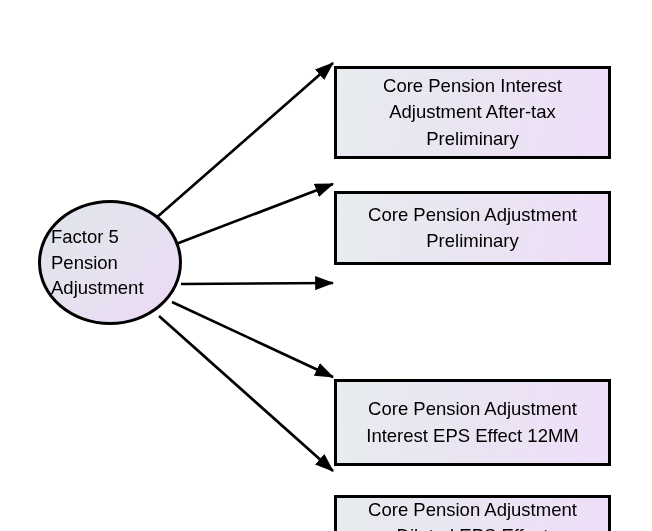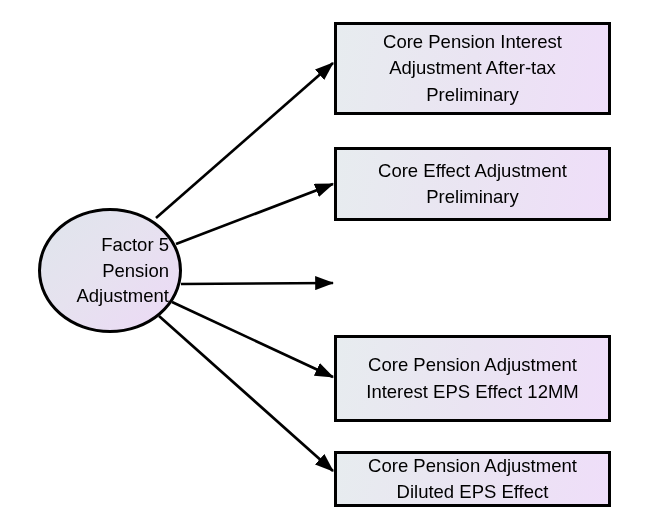--- a/index.html
+++ b/index.html
@@ -19,49 +19,50 @@
     position: absolute;
     left: 0;
     top: 0;
     width: 652px;
     height: 531px;
     pointer-events: none;
   }
   .node-ellipse {
     position: absolute;
     left: 38px;
-    top: 208px;
+    top: 200px;
     width: 144px;
     height: 125px;
     box-sizing: border-box;
     border: 3px solid #000000;
     border-radius: 50%;
     background: linear-gradient(135deg, #dfe5ec 0%, #e6e2ef 45%, #ecd9f6 100%);
     display: flex;
     align-items: center;
     justify-content: center;
-    text-align: right;
+    text-align: left;
   }
   .node-ellipse .label {
     width: 118px;
     font-size: 18.5px;
     line-height: 1.38;
     color: #000000;
   }
   .node-box {
     position: absolute;
     left: 334px;
     width: 277px;
     box-sizing: border-box;
     border: 3px solid #000000;
     background: linear-gradient(100deg, #e7ecef 0%, #eae4f2 50%, #efdef9 100%);
     display: flex;
     align-items: center;
     justify-content: center;
     text-align: center;
+    margin-top: 44px;
   }
   .node-box .label {
     padding: 0 14px;
     font-size: 18.5px;
     line-height: 1.42;
     color: #000000;
   }
   .box-1 { top: 22px;  height: 93px; }
   .box-2 { top: 147px; height: 74px; }
   .box-3 { top: 248px; height: 65px; }
@@ -88,21 +89,21 @@
 
   <div class="node-ellipse">
     <div class="label">Factor 5 Pension Adjustment</div>
   </div>
 
   <div class="node-box box-1">
     <div class="label">Core Pension Interest Adjustment After-tax Preliminary</div>
   </div>
 
   <div class="node-box box-2">
-    <div class="label">Core Effect Adjustment Preliminary</div>
+    <div class="label">Core Pension Adjustment Preliminary</div>
   </div>
 
 
   <div class="node-box box-4">
     <div class="label">Core Pension Adjustment Interest EPS Effect 12MM</div>
   </div>
 
   <div class="node-box box-5">
     <div class="label">Core Pension Adjustment Diluted EPS Effect</div>
   </div>

